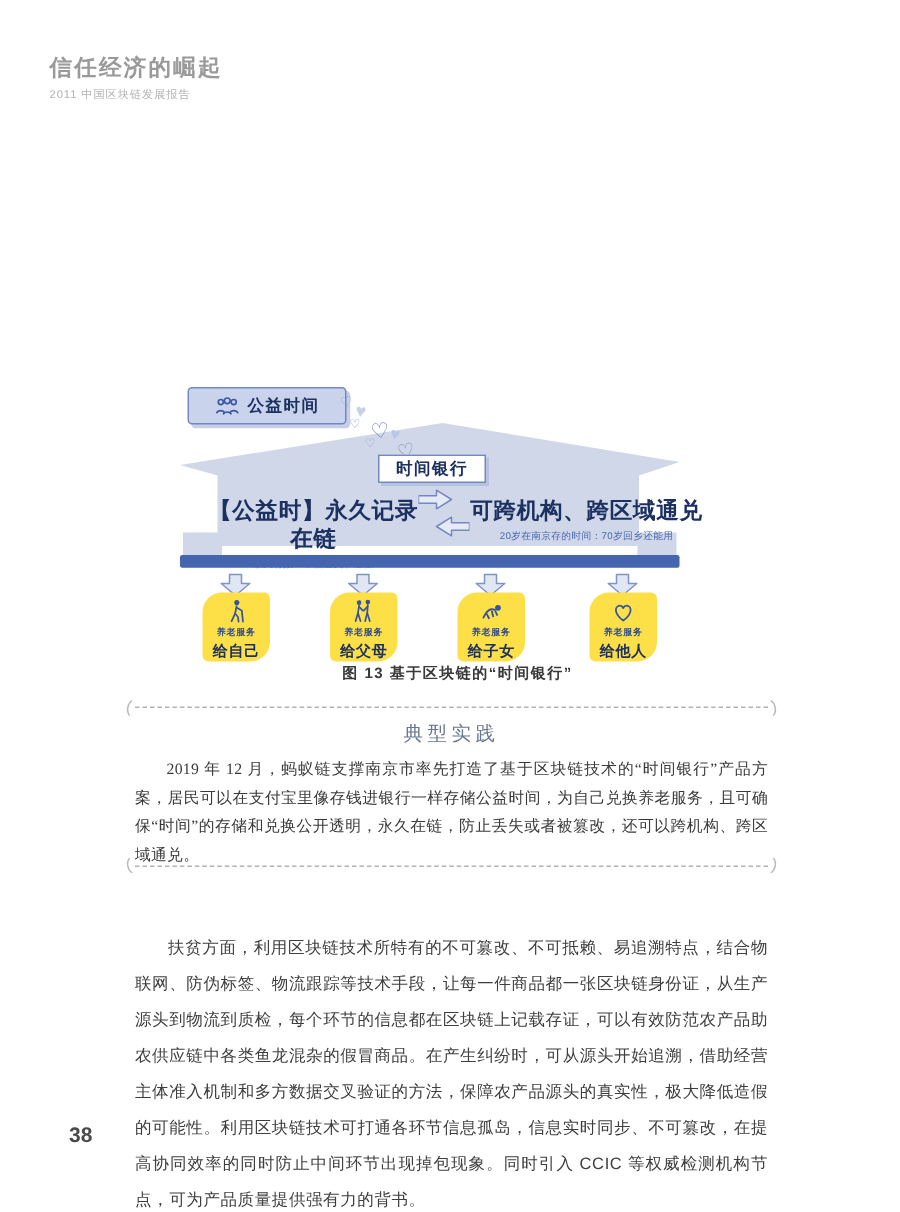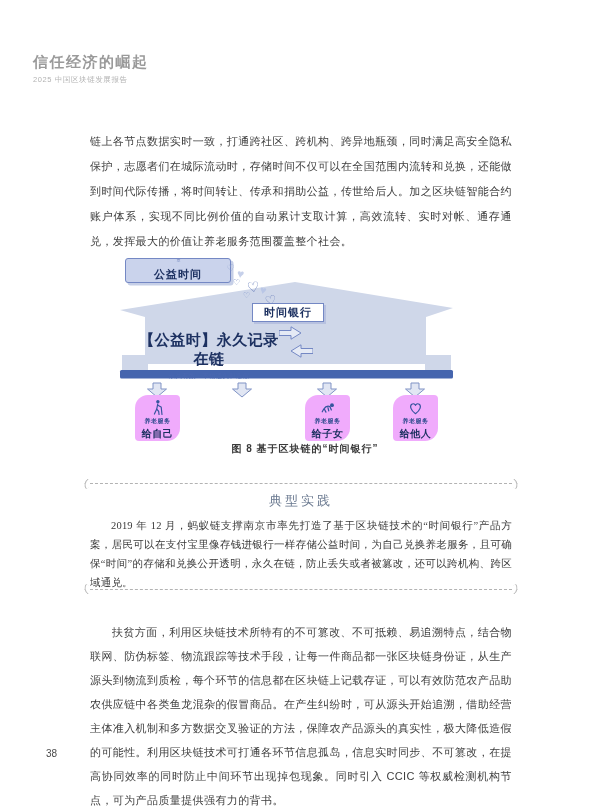--- a/index.html
+++ b/index.html
@@ -4,41 +4,41 @@
 <style>
   * { margin:0; padding:0; box-sizing:border-box; }
   html,body { background:#ffffff; }
   .page {
     position:relative; width:600px; height:808px; background:#ffffff;
     font-family:"Liberation Sans", sans-serif; overflow:hidden;
   }
 
   
   .logo { position:absolute; left:33px; top:36px; }
-  .logo-title { font-size:15px; font-weight:bold; color:#9a9a9a; letter-spacing:1.5px;margin-top:17px; }
+  .logo-title { font-size:15px; font-weight:bold; color:#9a9a9a; letter-spacing:1.5px; }
   .logo-sub { font-size:7.5px; color:#b3b3b3; letter-spacing:0.6px; margin-top:3px; }
 
   
   .para {
     position:absolute; left:90px; width:422px;
     font-size:11px; line-height:24px; color:#3e3e3e;
     text-align:justify; letter-spacing:0.4px;
   }
   #p1 { top:129px; line-height:25px; }
   #p2 { top:574px; text-indent:2em;margin-top:46px; }
 
   
   .diagram { position:absolute; left:95px; top:252px; width:420px; height:208px; }
   .house-svg { position:absolute; left:0; top:0; }
 
   .badge {
     position:absolute; left:30px; top:6px; width:106px; height:25px;
     background:#cad3ec; border:1px solid #7488c4; border-radius:3px;
     box-shadow:2.5px 2.5px 0 rgba(152,167,212,0.55);
-    display:flex; align-items:center; justify-content:center; gap:5px;flex-direction:column;
+    display:flex; align-items:center; justify-content:center; gap:5px;
   }
   .badge-label { font-size:11px; font-weight:bold; color:#1d3161; letter-spacing:1px; }
 
   .heart { position:absolute; line-height:1; user-select:none; }
 
   .bank {
     position:absolute; left:157px; top:51px; width:72px; height:19px;
     background:#ffffff; border:1px solid #7488c4;
     box-shadow:2px 2px 0 rgba(152,167,212,0.45);
     display:flex; align-items:center; justify-content:center;
@@ -53,63 +53,62 @@
 
   .xarr { position:absolute; }
   .xarr-right { left:184px; top:74px; }
   .xarr-left  { left:194px; top:92px; }
 
   .darr { position:absolute; top:130px; }
   .darr1 { left:51px; } .darr2 { left:136px; } .darr3 { left:221px; } .darr4 { left:309px; }
 
   .svc {
     position:absolute; top:143px; width:45px; height:46px;
-    background:#f0abfc; border-radius:13px 4px 13px 4px;
+    background:#fde047; border-radius:13px 4px 13px 4px;
     display:flex; flex-direction:column; align-items:center; padding-top:4px;
   }
   .svc1 { left:40px; } .svc2 { left:125px; } .svc3 { left:210px; } .svc4 { left:298px; }
   .svc .icon { height:17px; display:flex; align-items:center; }
   .svc-small { font-size:6px; font-weight:bold; color:#2c4a8c; margin-top:1px; letter-spacing:0.5px; }
   .svc-label { font-size:10px; font-weight:bold; color:#1d3161; margin-top:1px; letter-spacing:0.5px; }
 
   .fig-caption {
     position:absolute; top:190px; left:0; width:100%;
     text-align:center; font-size:10px; font-weight:bold; color:#3a3a3a; letter-spacing:1px;
   }
 
   
   .callout {
-    position:absolute; left:90px; top:483px; width:422px; height:107px;
+    position:absolute; left:90px; top:471px; width:422px; height:107px;
     border-top:1px dashed #b3b3b3; border-bottom:1px dashed #b3b3b3;
     font-family:"Liberation Serif", serif;
   }
   .curl { position:absolute; width:8px; height:8px; }
   .curl-tl { left:-7px; top:-4px; border-top:1px solid #b9b9b9; border-left:1px solid #b9b9b9; border-top-left-radius:100% 100%; transform:rotate(-35deg); }
   .curl-tr { right:-7px; top:-4px; border-top:1px solid #b9b9b9; border-right:1px solid #b9b9b9; border-top-right-radius:100% 100%; transform:rotate(35deg); }
   .curl-bl { left:-7px; bottom:-4px; border-bottom:1px solid #b9b9b9; border-left:1px solid #b9b9b9; border-bottom-left-radius:100% 100%; transform:rotate(35deg); }
   .curl-br { right:-7px; bottom:-4px; border-bottom:1px solid #b9b9b9; border-right:1px solid #b9b9b9; border-bottom-right-radius:100% 100%; transform:rotate(-35deg); }
   .callout-title { text-align:center; margin-top:8px; font-size:13px; color:#69788f; letter-spacing:3px; }
   .callout-body {
     margin-top:6px; font-size:10.5px; line-height:19px; color:#3a3a3a;
     text-align:justify; text-indent:2em; letter-spacing:0.2px;
   }
 
-  .pageno { position:absolute; left:46px; top:748px; font-size:10px; color:#4a4a4a; }
+  .pageno { position:absolute; left:46px; top:748px; font-size:14px; color:#4a4a4a;font-weight:bold; }
 </style>
 </head>
 <body>
 
 <div class="page">
 
   <div class="logo">
     <div class="logo-title">信任经济的崛起</div>
-    <div class="logo-sub">2025 中国区块链发展报告</div>
+    <div class="logo-sub">2011 中国区块链发展报告</div>
   </div>
 
-  <div class="para" id="p1">链上各节点数据实时一致，打通跨社区、跨机构、跨异地瓶颈，同时满足高安全隐私保护，志愿者们在城际流动时，存储时间不仅可以在全国范围内流转和兑换，还能做到时间代际传播，将时间转让、传承和捐助公益，传世给后人。加之区块链智能合约账户体系，实现不同比例价值的自动累计支取计算，高效流转、实时对帐、通存通兑，发挥最大的价值让养老服务范围覆盖整个社会。</div>
 
   <div class="diagram">
 
     <svg class="house-svg" width="420" height="208" viewBox="0 0 420 208">
       <polygon points="25,58 200,30 358,56 331,65 50,65" fill="#cfd7e9"></polygon>
       <rect x="50" y="64" width="281" height="48" fill="#cfd7e9"></rect>
       <rect x="27" y="103" width="26" height="15" fill="#cfd7e9"></rect>
       <rect x="330" y="103" width="26" height="15" fill="#cfd7e9"></rect>
       <rect x="25" y="118" width="333" height="8.5" rx="1.5" fill="#4565ae"></rect>
     </svg>
@@ -150,20 +149,24 @@
       <div class="ht-sub">永久有效：不怕遗失和造假</div>
     </div>
 
     <svg class="xarr xarr-right" width="24" height="14" viewBox="0 0 24 14">
       <polygon points="0,4.5 12,4.5 12,0.8 22,7 12,13.2 12,9.5 0,9.5" fill="#e5eaf5" stroke="#7488c4" stroke-width="1" stroke-linejoin="round"></polygon>
     </svg>
     <svg class="xarr xarr-left" width="24" height="14" viewBox="0 0 24 14">
       <polygon points="24,4.5 12,4.5 12,0.8 2,7 12,13.2 12,9.5 24,9.5" fill="#e5eaf5" stroke="#7488c4" stroke-width="1" stroke-linejoin="round"></polygon>
     </svg>
 
+    <div class="house-text ht-right">
+      <div class="ht-title">可跨机构、跨区域通兑</div>
+      <div class="ht-sub">20岁在南京存的时间：70岁回乡还能用</div>
+    </div>
 
     <svg class="darr darr1" width="22" height="16" viewBox="0 0 22 16">
       <polygon points="7,1 15,1 15,7 20.5,7 11,15 1.5,7 7,7" fill="#e1e6f3" stroke="#8093c5" stroke-width="1" stroke-linejoin="round"></polygon>
     </svg>
     <svg class="darr darr2" width="22" height="16" viewBox="0 0 22 16">
       <polygon points="7,1 15,1 15,7 20.5,7 11,15 1.5,7 7,7" fill="#e1e6f3" stroke="#8093c5" stroke-width="1" stroke-linejoin="round"></polygon>
     </svg>
     <svg class="darr darr3" width="22" height="16" viewBox="0 0 22 16">
       <polygon points="7,1 15,1 15,7 20.5,7 11,15 1.5,7 7,7" fill="#e1e6f3" stroke="#8093c5" stroke-width="1" stroke-linejoin="round"></polygon>
     </svg>
@@ -180,20 +183,37 @@
             <path d="M11 13 L13.5 16 L14 20"></path>
             <path d="M12.5 8 L16 10"></path>
             <path d="M16.8 10.5 L17.8 20"></path>
           </g>
         </svg>
       </span>
       <span class="svc-small">养老服务</span>
       <span class="svc-label">给自己</span>
     </div>
 
+    <div class="svc svc2">
+      <span class="icon">
+        <svg width="19" height="17" viewBox="0 0 24 22">
+          <circle cx="8" cy="3.6" r="2" fill="#35549e"></circle>
+          <circle cx="15.5" cy="3" r="2" fill="#35549e"></circle>
+          <g fill="none" stroke="#35549e" stroke-width="1.5" stroke-linecap="round">
+            <path d="M8 6.2 L7 12.5 L5 19.5"></path>
+            <path d="M7 12.5 L9.2 19.5"></path>
+            <path d="M15.5 5.6 L15 12.5 L13.2 19.5"></path>
+            <path d="M15 12.5 L17.2 19.5"></path>
+            <path d="M8.3 7.5 L11.3 10.5 M15.2 7 L12 10.5"></path>
+          </g>
+        </svg>
+      </span>
+      <span class="svc-small">养老服务</span>
+      <span class="svc-label">给父母</span>
+    </div>
 
     <div class="svc svc4">
       <span class="icon">
         <svg width="19" height="17" viewBox="0 0 24 22">
           <path d="M12 19 C5.2 14 4.4 8.8 7.2 6.8 C9.6 5.1 11.6 7.1 12 8.3 C12.4 7.1 14.4 5.1 16.8 6.8 C19.6 8.8 18.8 14 12 19 Z" fill="none" stroke="#35549e" stroke-width="1.5" stroke-linejoin="round"></path>
         </svg>
       </span>
       <span class="svc-small">养老服务</span>
       <span class="svc-label">给他人</span>
     </div>
@@ -207,21 +227,21 @@
             <path d="M8.2 13.5 L10 17"></path>
             <path d="M12.6 11.2 L13.6 15.4"></path>
             <path d="M15.6 11 L17 14.2"></path>
           </g>
         </svg>
       </span>
       <span class="svc-small">养老服务</span>
       <span class="svc-label">给子女</span>
     </div>
 
-    <div class="fig-caption">图 8 基于区块链的“时间银行”</div>
+    <div class="fig-caption">图 13 基于区块链的“时间银行”</div>
   </div>
 
   <div class="callout">
     <div class="curl curl-tl"></div>
     <div class="curl curl-tr"></div>
     <div class="curl curl-bl"></div>
     <div class="curl curl-br"></div>
     <div class="callout-title">典型实践</div>
     <div class="callout-body">2019 年 12 月，蚂蚁链支撑南京市率先打造了基于区块链技术的“时间银行”产品方案，居民可以在支付宝里像存钱进银行一样存储公益时间，为自己兑换养老服务，且可确保“时间”的存储和兑换公开透明，永久在链，防止丢失或者被篡改，还可以跨机构、跨区域通兑。</div>
   </div>

